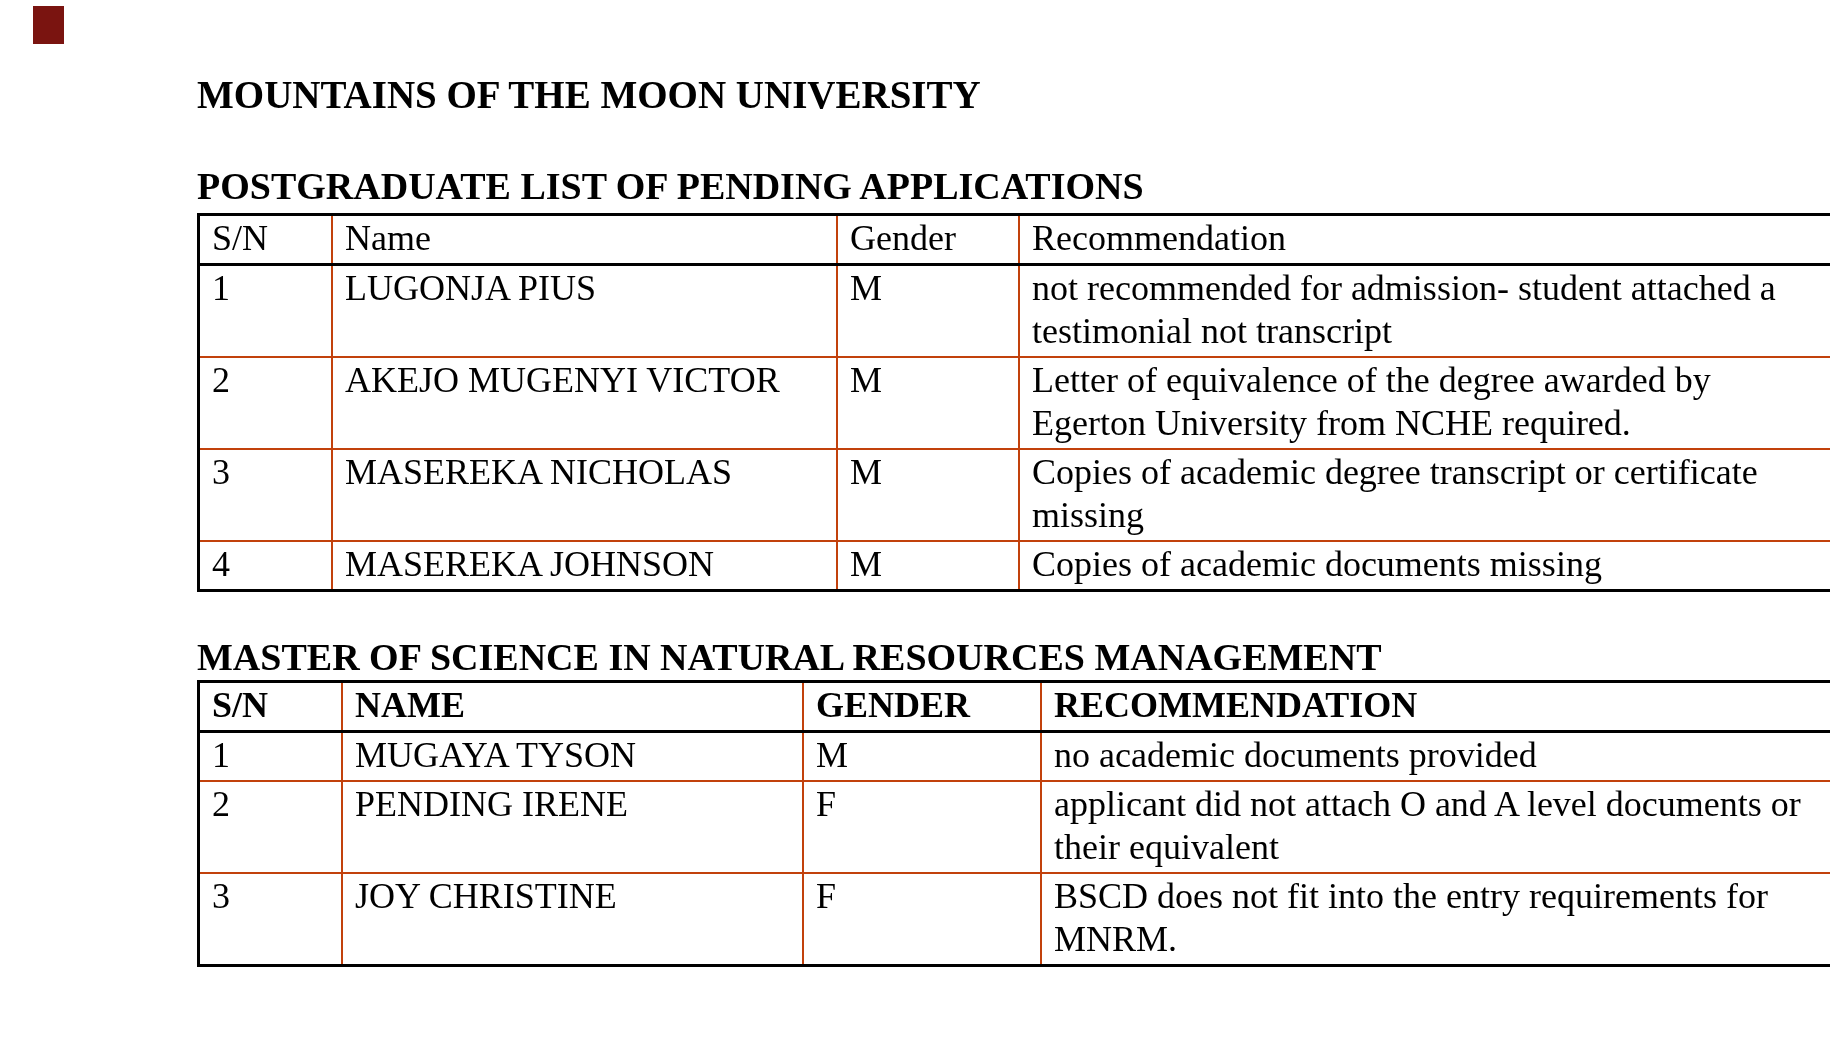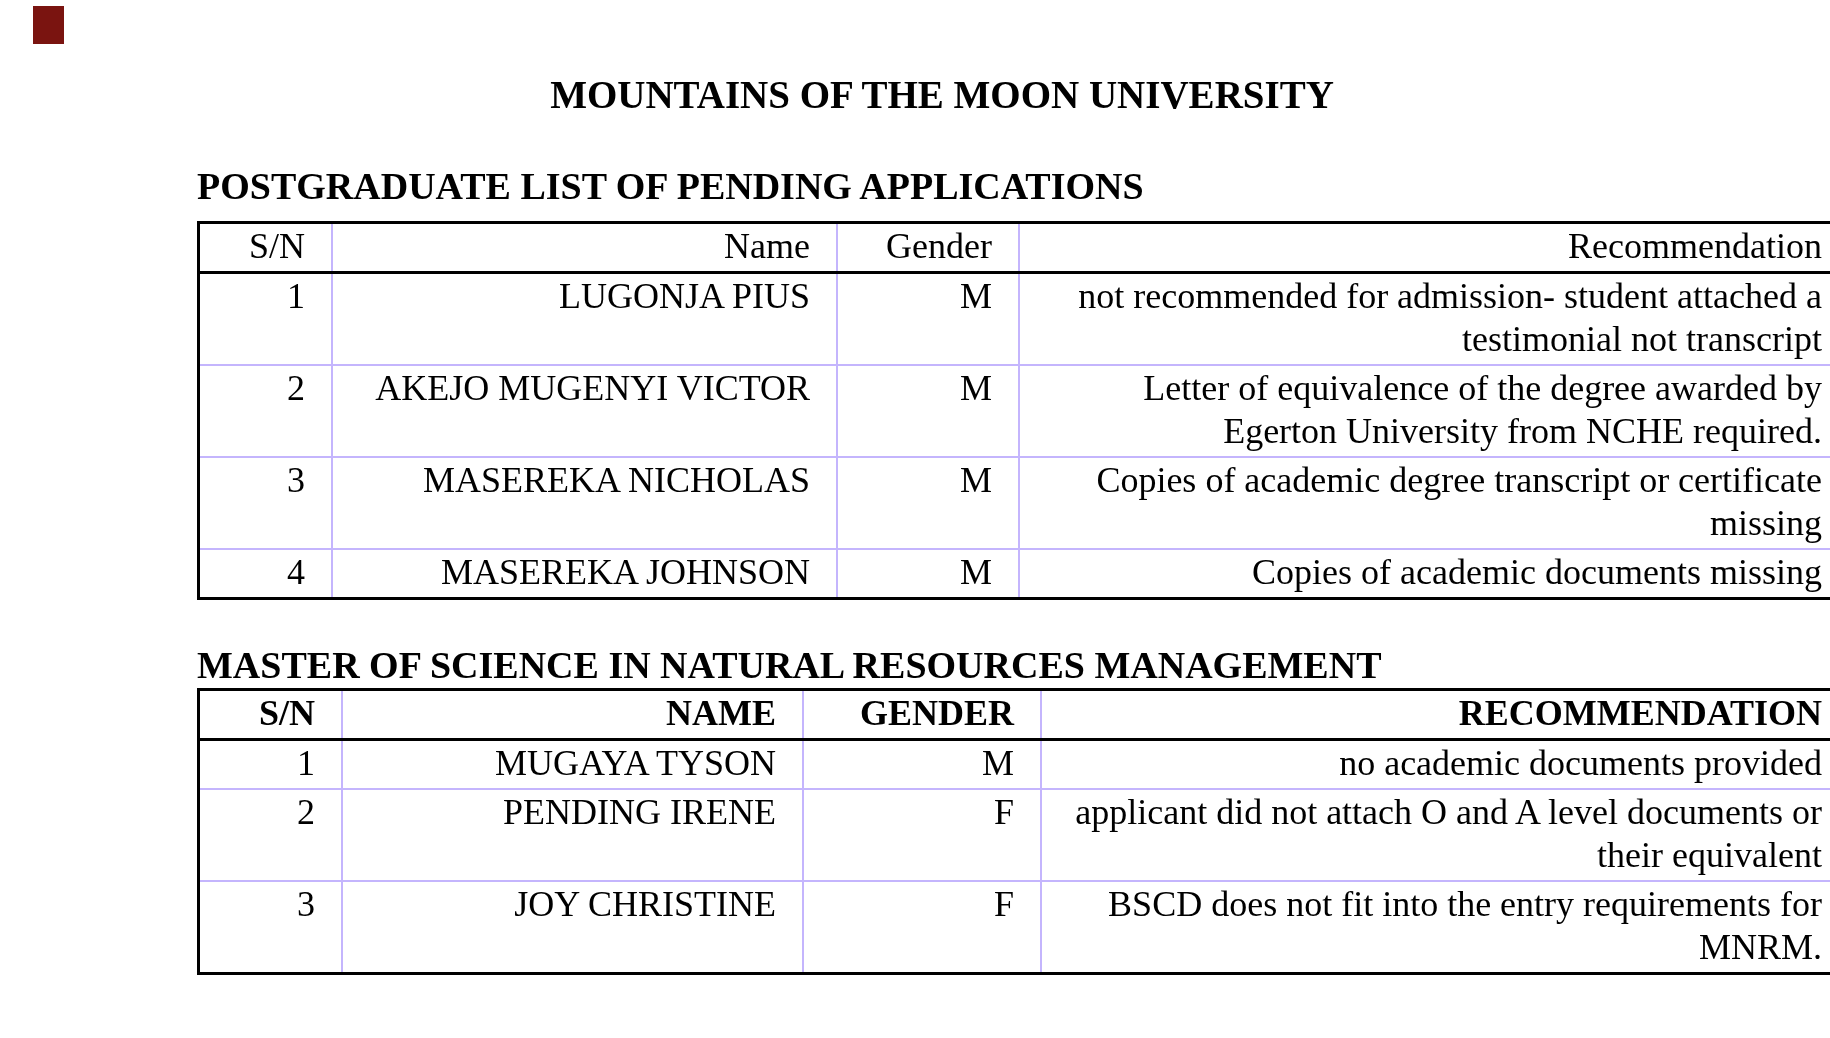--- a/index.html
+++ b/index.html
@@ -24,50 +24,50 @@
     height: 38px;
     background: #7a1410;
   }
   .content {
     position: absolute;
     left: 197px;
     top: 70px;
     width: 1490px;
   }
   .title-block {
-    text-align: center;
+    text-align: left;
     font-weight: bold;
     font-size: 39px;
     line-height: 49px;
   }
   .headings {
     margin-top: 44px;
     font-weight: bold;
     font-size: 38px;
     line-height: 46px;
-    margin-bottom: 12px;
+    margin-bottom: 4px;
   }
   .section-heading-2 {
     margin-top: 42px;
     font-weight: bold;
     font-size: 38px;
     line-height: 46px;
   }
   table.doc-table {
     border-collapse: collapse;
     width: 1490px;
     table-layout: fixed;
     border: 3px solid #000000;
   }
   table.doc-table td, table.doc-table th {
-    border: 2px solid #c4b5fd;
+    border: 2px solid #c2410c;
     font-size: 36px;
     line-height: 43px;
     font-weight: normal;
-    text-align: right;
+    text-align: left;
     vertical-align: top;
     padding: 1px 26px 3px 12px;
     overflow: hidden;
   }
   table.doc-table tr.header-row th { border-bottom: 3px solid #000000; }
   table.t2 tr.header-row th { font-weight: bold; }
   .col-sn-1  { width: 93px;  }
   .col-name-1 { width: 465px; }
   .col-gender-1 { width: 142px; }
   .col-rec-1 { width: 790px; }

